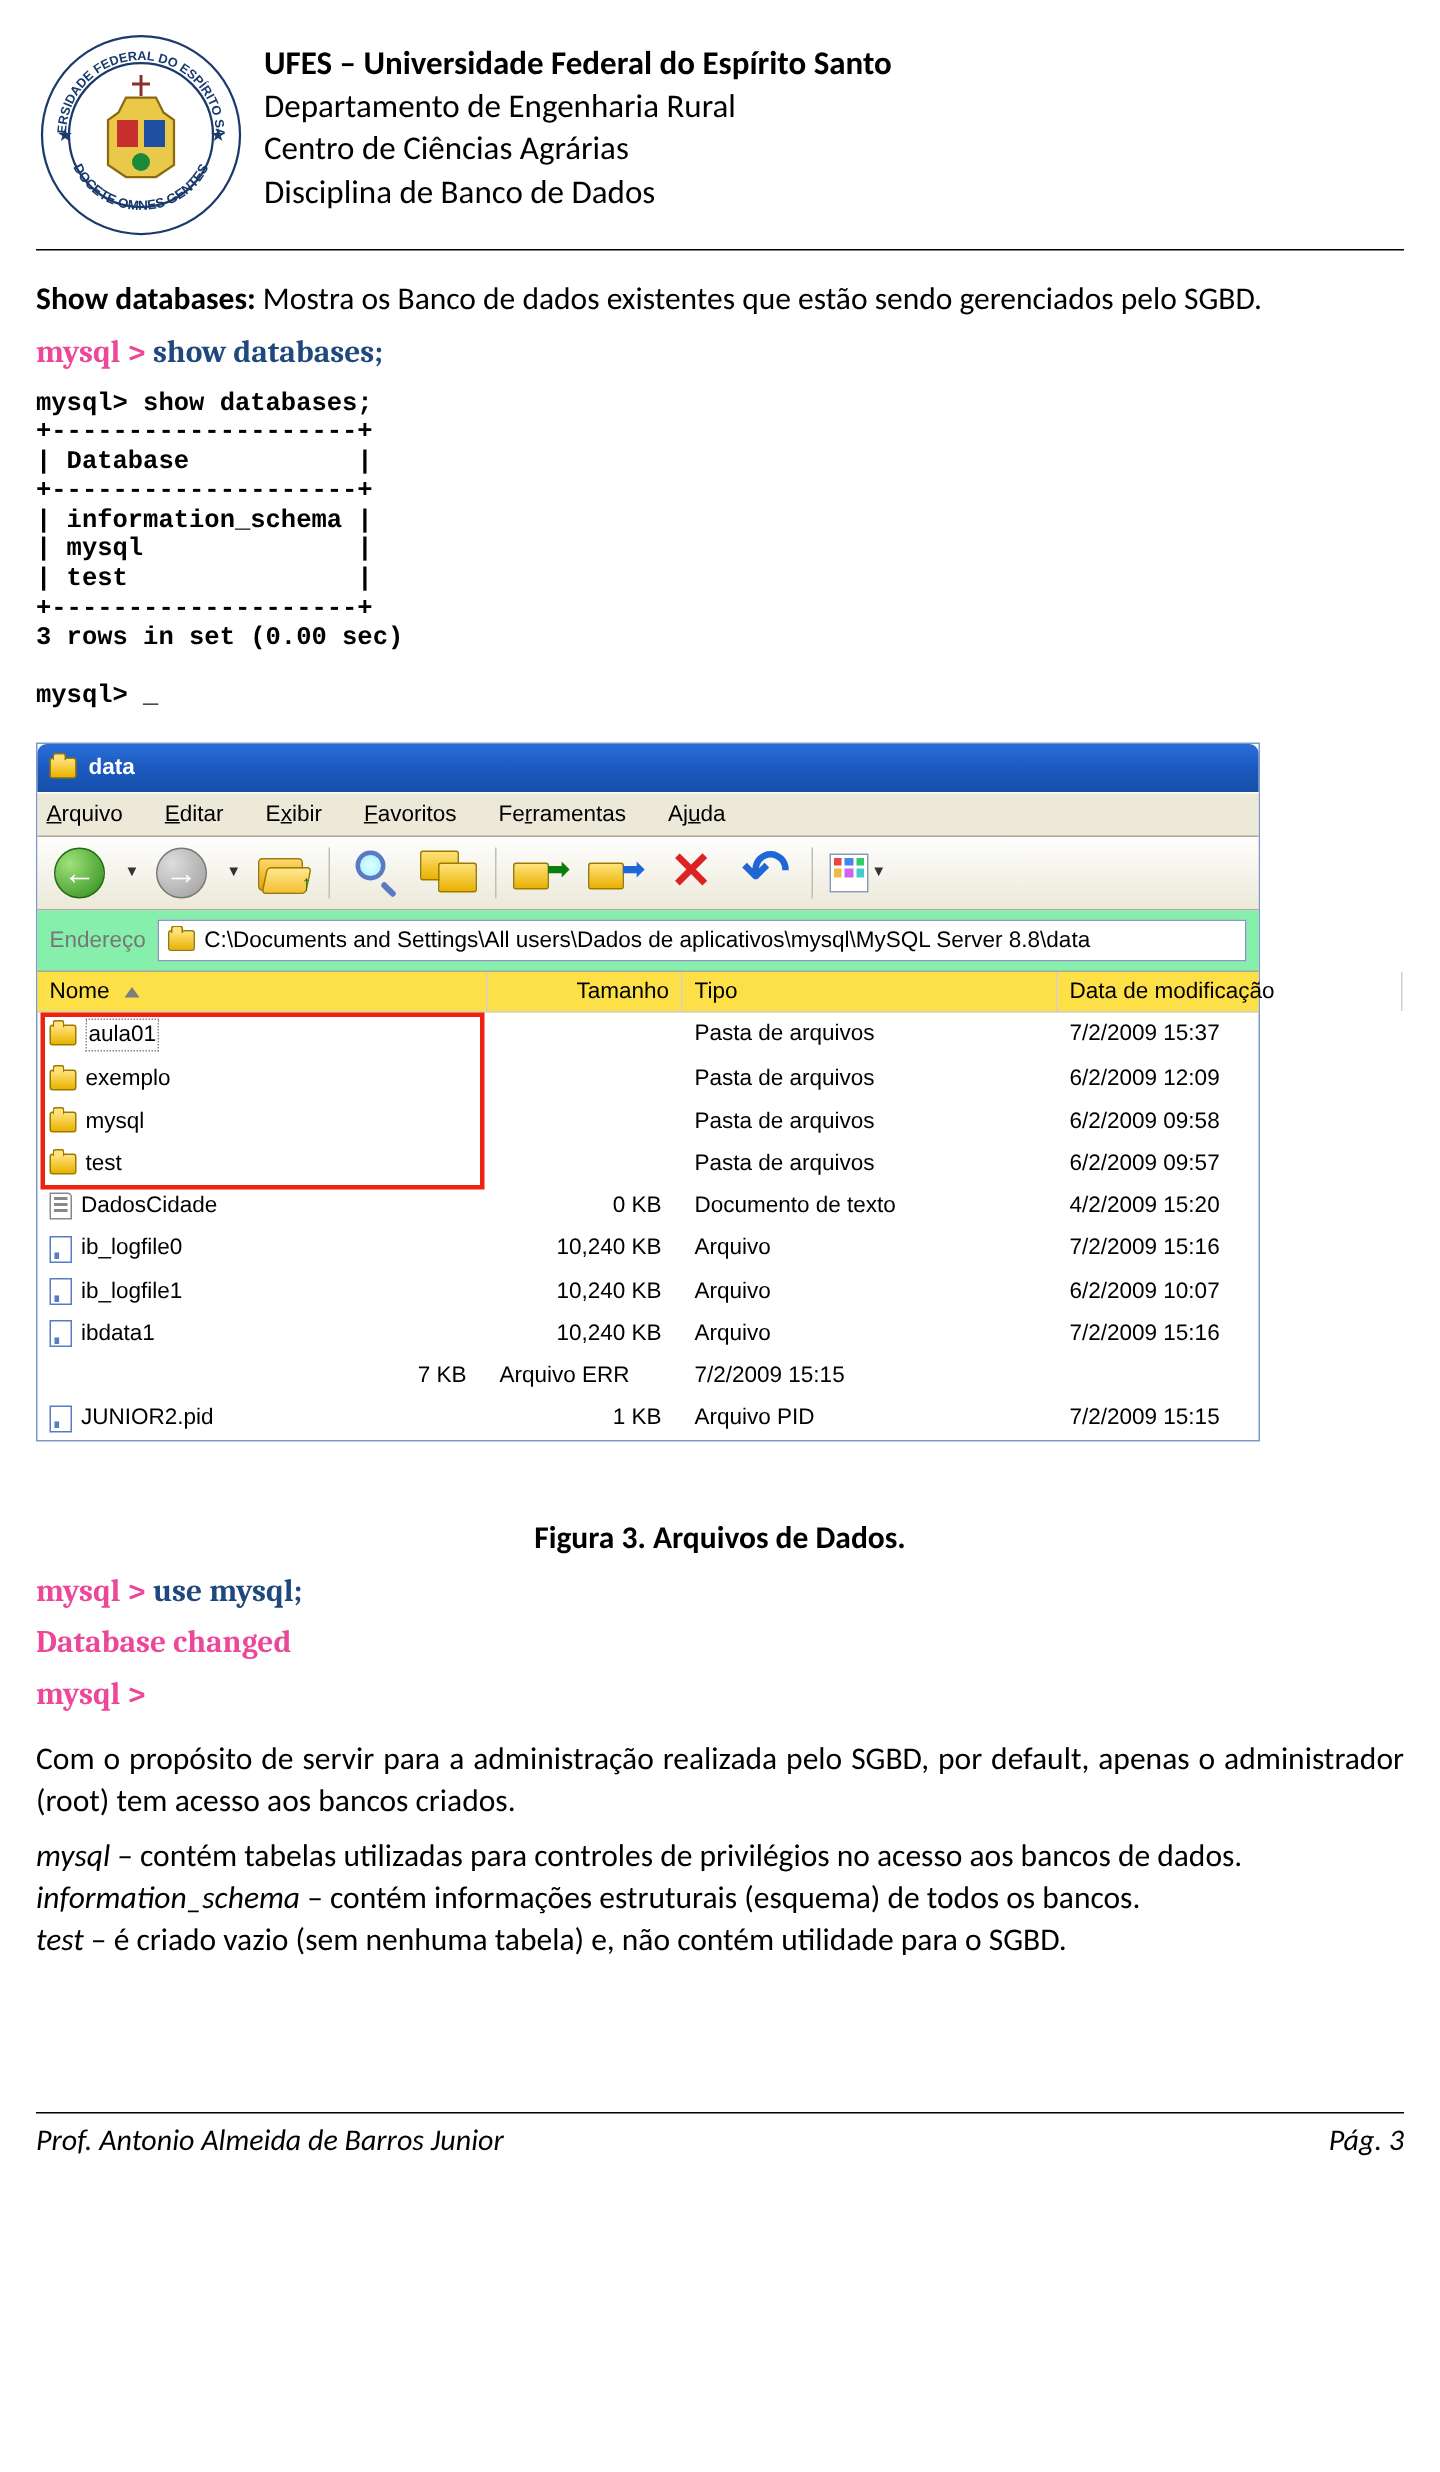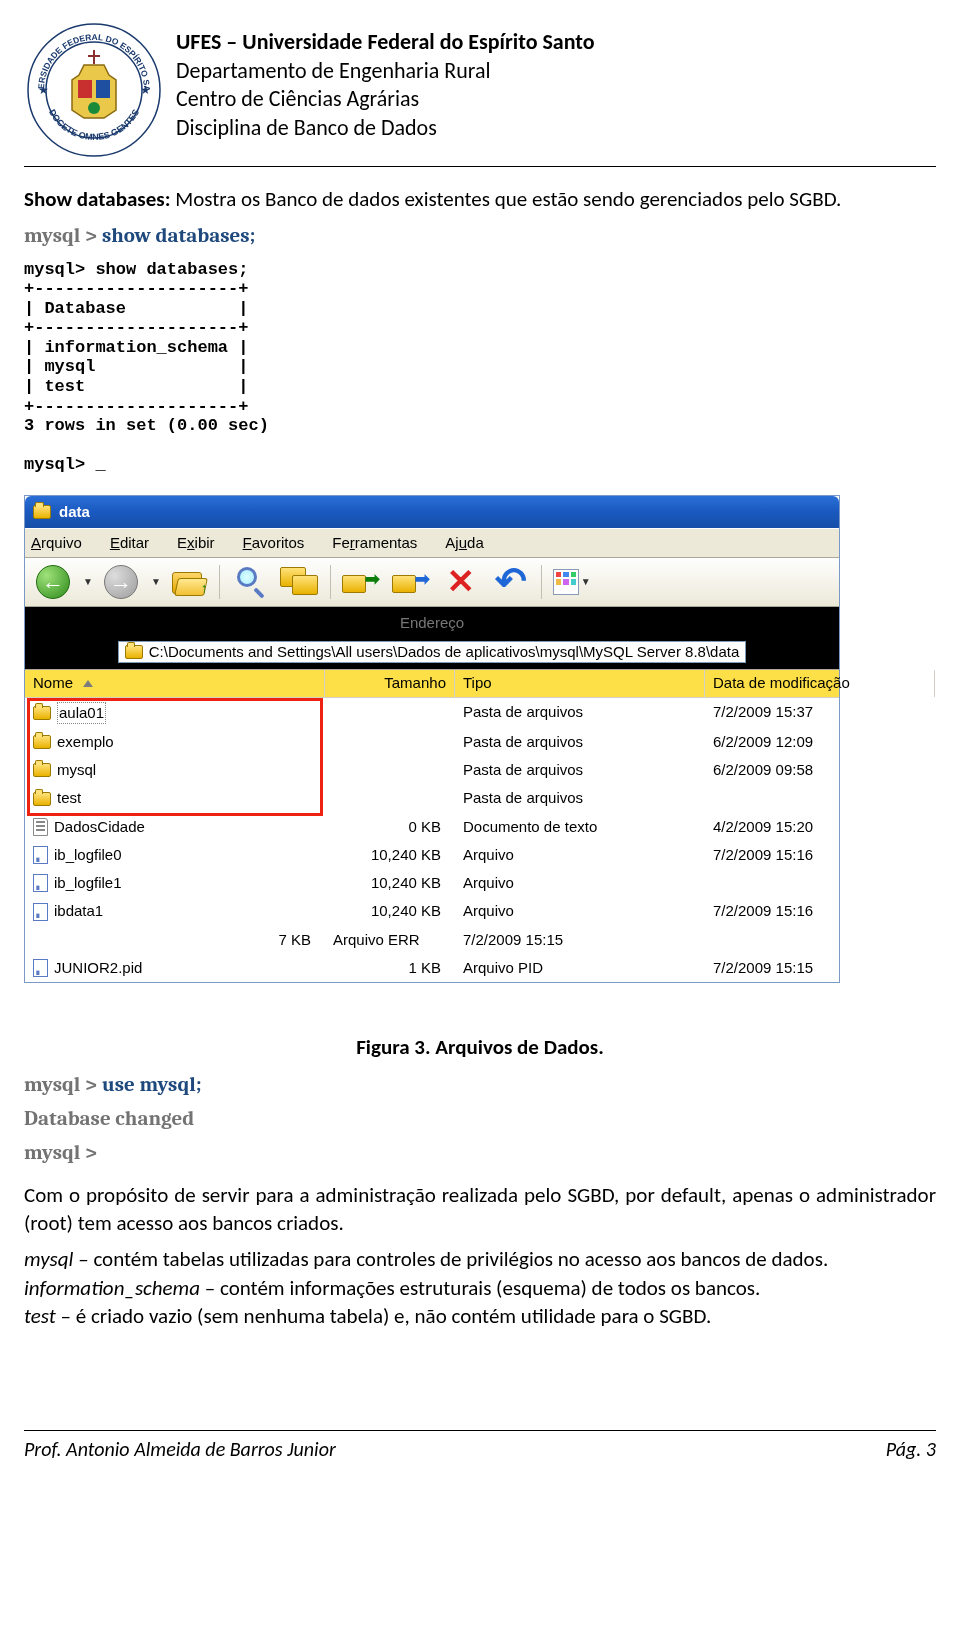--- a/index.html
+++ b/index.html
@@ -9,21 +9,21 @@
   .logo { width: 140px; height: 140px; flex-shrink: 0; display: flex; align-items: center; justify-content: center; }
   .logo svg { width: 100%; height: 100%; }
   .header-text { padding-top: 8px; font-size: 22px; line-height: 1.3; }
   .header-text .bold { font-weight: bold; }
   .body-text { font-size: 21px; line-height: 1.35; }
   .body-text p { margin: 0 0 8px 0; }
   .bold { font-weight: bold; }
   .italic { font-style: italic; }
   .justify { text-align: justify; }
   .cmd-line { font-family: Cambria, 'Times New Roman', serif; font-size: 21px; margin: 6px 0; }
-  .cmd-red { color: #737373; font-weight: bold; }
+  .cmd-red { color: #ec4899; font-weight: bold; }
   .cmd-blue { color: #1f497d; font-weight: bold; }
   .mono-block { font-family: 'Lucida Console', 'Courier New', monospace; font-size: 17px; font-weight: bold; line-height: 1.15; white-space: pre; margin: 10px 0 20px 0; }
   
   .explorer { border: 1px solid #7a99c7; width: 816px; margin: 4px 0 50px 0; font-family: Tahoma, Arial, sans-serif; font-size: 15px; background: #fff; }
   .titlebar { height: 32px; background: linear-gradient(to bottom, #2a6fd6 0%, #1a59bf 50%, #164fa8 100%); display: flex; align-items: center; padding: 0 8px; color: #fff; gap: 8px; border-top-left-radius: 6px; border-top-right-radius: 6px; }
   .title-folder-icon { width: 18px; height: 14px; background: linear-gradient(#ffe27a,#e9b200); border: 1px solid #9c7a00; border-radius: 2px; display: inline-block; position: relative; }
   .title-folder-icon::before { content: ""; position: absolute; top: -4px; left: 1px; width: 7px; height: 4px; background: #ffe27a; border: 1px solid #9c7a00; border-bottom: none; border-radius: 2px 2px 0 0; }
   .menubar { background: #ece9d8; padding: 4px 6px; display: flex; gap: 28px; border-top: 1px solid #fff; border-bottom: 1px solid #aca899; }
   .menubar span u { text-decoration: underline; }
   .toolbar { background: linear-gradient(#fefefe,#ece9d8); padding: 4px 6px; display: flex; align-items: center; gap: 6px; border-bottom: 1px solid #aca899; }
@@ -46,21 +46,21 @@
   .fold-move { width: 38px; height: 30px; position: relative; color: #0a7d0a; }
   .fold-move .folder-sm { position: absolute; width: 24px; height: 18px; top: 8px; left: 0; background: linear-gradient(#ffe27a,#e9b200); border: 1px solid #9c7a00; border-radius: 2px; }
   .fold-move .arrow-sm { position: absolute; top: 0; right: 0; font-size: 18px; font-weight: bold; }
   .x-red { font-size: 34px; color: #d22; font-weight: bold; font-family: Arial; }
   .undo-blue { font-size: 38px; color: #1f66d6; font-weight: bold; }
   .views-square { width: 26px; height: 26px; border: 1px solid #8a9bb5; background: #fff; display: grid; grid-template-columns: repeat(3,1fr); grid-template-rows: repeat(3,1fr); gap: 2px; padding: 2px; }
   .views-square div { background: #C00000; }
   .views-square div:nth-child(1){background:#e44;} .views-square div:nth-child(2){background:#48e;} .views-square div:nth-child(3){background:#3c6;}
   .views-square div:nth-child(4){background:#eb4;} .views-square div:nth-child(5){background:#c6e;} .views-square div:nth-child(6){background:#4cc;}
   .caret-sm { font-size: 10px; color: #333; margin-left: 2px; }
-  .addrbar { background: #000000; padding: 6px 8px; display: flex; align-items: center; gap: 8px; border-bottom: 1px solid #aca899; color: #777; flex-direction: column; }
+  .addrbar { background: #86efac; padding: 6px 8px; display: flex; align-items: center; gap: 8px; border-bottom: 1px solid #aca899; color: #777; }
   .addr-input { flex: 1; background: #fff; border: 1px solid #7f9db9; height: 28px; display: flex; align-items: center; gap: 6px; padding: 0 6px; color: #000; }
   .cols-head { display: grid; grid-template-columns: 300px 130px 250px 230px; border-bottom: 1px solid #d4d0c8; background: #fde047; }
   .cols-head > div { padding: 3px 8px; border-right: 1px solid #d4d0c8; display: flex; align-items: center; gap: 4px; }
   .tri-up { width: 0; height: 0; border-left: 5px solid transparent; border-right: 5px solid transparent; border-bottom: 7px solid #7d7d7d; display: inline-block; margin-left: 6px;}
   .file-list { position: relative; }
   .file-list .highlight-box { position: absolute; top: 0; left: 2px; width: 296px; height: 118px; border: 3px solid #e21; pointer-events: none; }
   .row { display: grid; grid-template-columns: 300px 130px 250px 230px; }
   .row > div { padding: 4px 8px; }
   .row .nm { display: flex; align-items: center; gap: 6px; }
   .row .sz { text-align: right; padding-right: 14px; }
@@ -259,20 +259,21 @@
             <div>Pasta de arquivos</div>
             <div>6/2/2009 09:58</div>
           </div>
           <div class="row">
             <div class="nm">
               <span class="ficon folder-c"></span>
               <span>test</span>
             </div>
             <div class="sz"></div>
             <div>Pasta de arquivos</div>
+            <div>6/2/2009 09:57</div>
           </div>
           <div class="row">
             <div class="nm">
               <span class="ficon file-doc"></span>
               <span>DadosCidade</span>
             </div>
             <div class="sz">0 KB</div>
             <div>Documento de texto</div>
             <div>4/2/2009 15:20</div>
           </div>
@@ -285,20 +286,21 @@
             <div>Arquivo</div>
             <div>7/2/2009 15:16</div>
           </div>
           <div class="row">
             <div class="nm">
               <span class="ficon file-sys"></span>
               <span>ib_logfile1</span>
             </div>
             <div class="sz">10,240 KB</div>
             <div>Arquivo</div>
+            <div>6/2/2009 10:07</div>
           </div>
           <div class="row">
             <div class="nm">
               <span class="ficon file-sys"></span>
               <span>ibdata1</span>
             </div>
             <div class="sz">10,240 KB</div>
             <div>Arquivo</div>
             <div>7/2/2009 15:16</div>
           </div>

